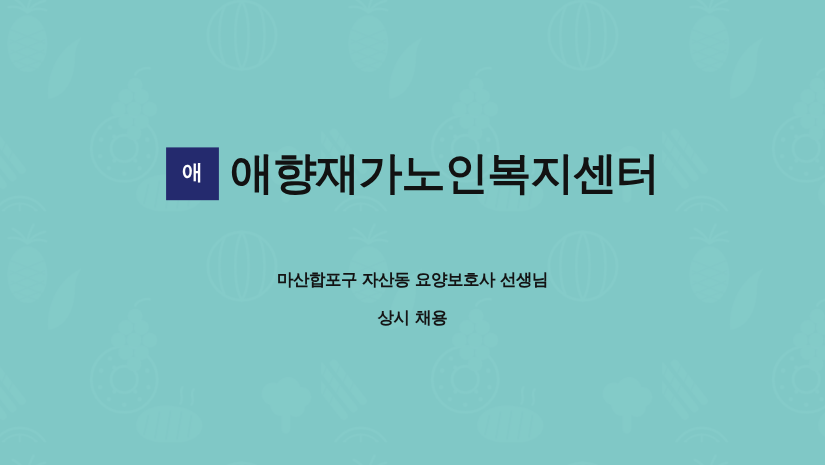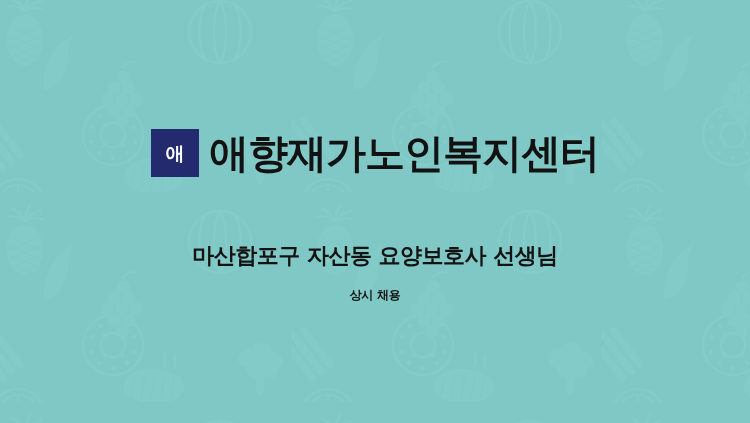--- a/index.html
+++ b/index.html
@@ -79,30 +79,30 @@
     font-size: 40px;
     font-weight: bold;
     color: #121212;
     line-height: 1.05;
     letter-spacing: -1px;
     white-space: nowrap;
   }
 
   #subtitle {
     margin-top: 40px;
-    font-size: 22px;
+    font-size: 15px;
     font-weight: bold;
     color: #131313;
     letter-spacing: -0.5px;
     white-space: nowrap;
   }
 
   #tagline {
     margin-top: 16px;
-    font-size: 12px;
+    font-size: 15px;
     font-weight: bold;
     color: #151515;
     letter-spacing: -0.3px;
     white-space: nowrap;
   }
 </style>
 </head>
 <body>
 
 <div id="banner">

